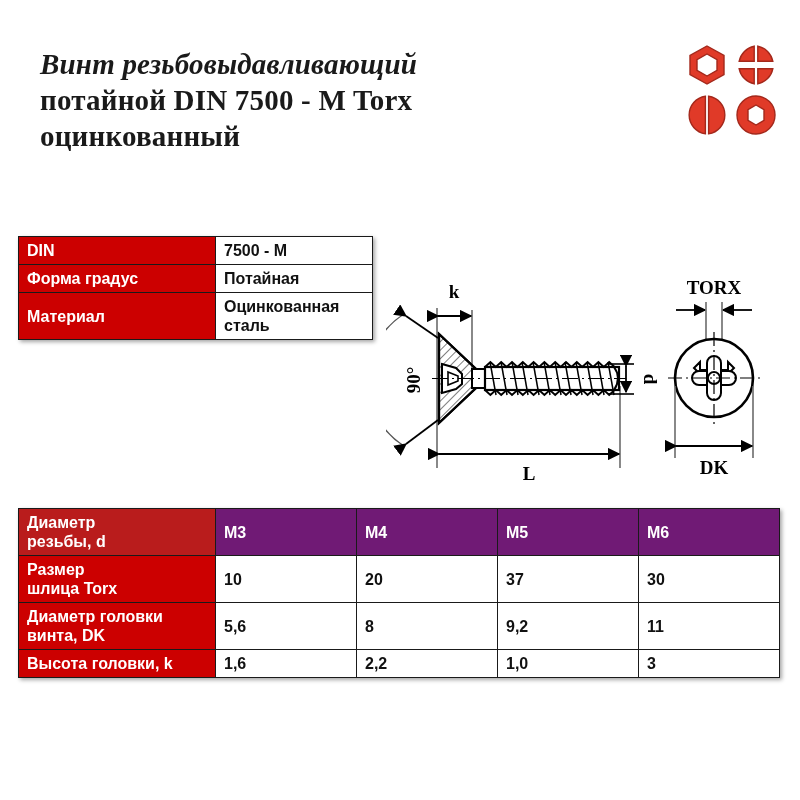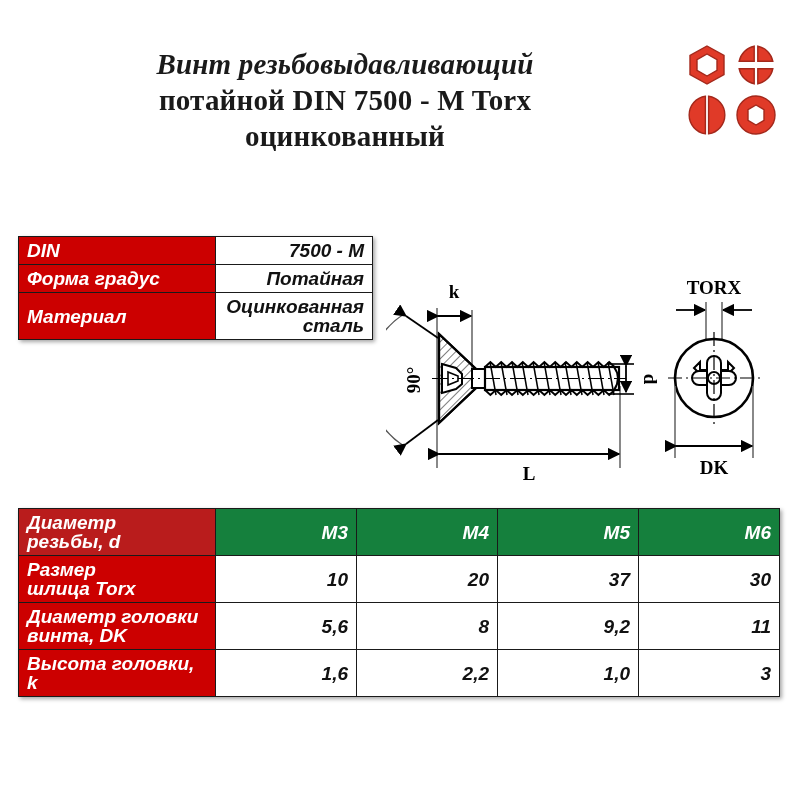--- a/index.html
+++ b/index.html
@@ -14,21 +14,21 @@
     overflow: hidden;
     font-family: "Liberation Sans", sans-serif;
   }
 
   
   #title-block {
     position: absolute;
     left: 40px;
     top: 46px;
     width: 610px;
-    text-align: center;
+    text-align: left;
   }
   #title-block .title-line {
     font-family: "Liberation Serif", serif;
     font-weight: bold;
     font-style: italic;
     font-size: 29px;
     line-height: 36px;
     color: #1a1a1a;
     letter-spacing: 0.2px;
     white-space: nowrap;
@@ -51,46 +51,45 @@
   
   .spec-table {
     position: absolute;
     border-collapse: collapse;
     table-layout: fixed;
     box-shadow: 2px 2px 4px rgba(0,0,0,0.35);
   }
   .spec-table td {
     border: 1px solid #1a1a1a;
     font-weight: bold;
-    font-style: italic;
-    font-size: 19px;
+    font-size: 16px;
     padding: 4px 8px;
     line-height: 19px;
     vertical-align: middle;
   }
   .lbl-red {
     background: #CC0000;
     color: #ffffff;
     text-align: left;
   }
   .lbl-dark {
     background: #b91c1c;
     color: #ffffff;
     text-align: left;
     margin-top: 39px;
   }
   .val-dark {
-    background: #15803d;
+    background: #701a75;
     color: #ffffff;
-    text-align: right;
+    text-align: left;
   }
   .val-white {
     background: #ffffff;
     color: #111111;
-    text-align: right;
+    text-align: left;
   }
 
   #table-top { left: 18px; top: 236px; width: 354px; }
   #table-top col.c-lbl { width: 197px; }
   #table-top col.c-val { width: 157px; }
 
   #table-bottom { left: 18px; top: 508px; width: 762px; }
   #table-bottom col.c-lbl { width: 197px; }
   #table-bottom col.c-sz  { width: 141px; }
 

